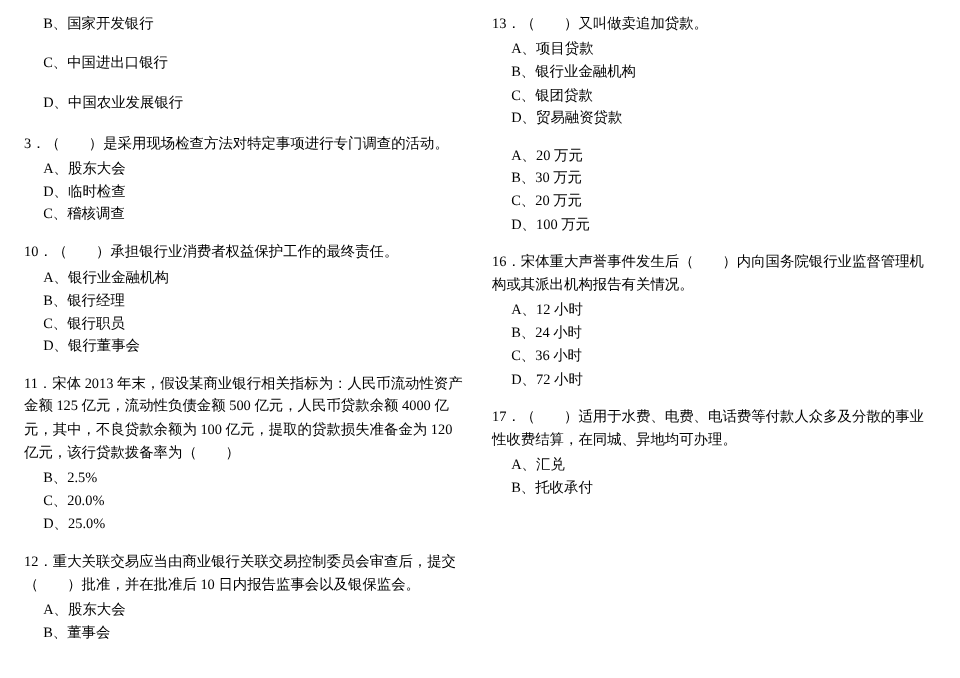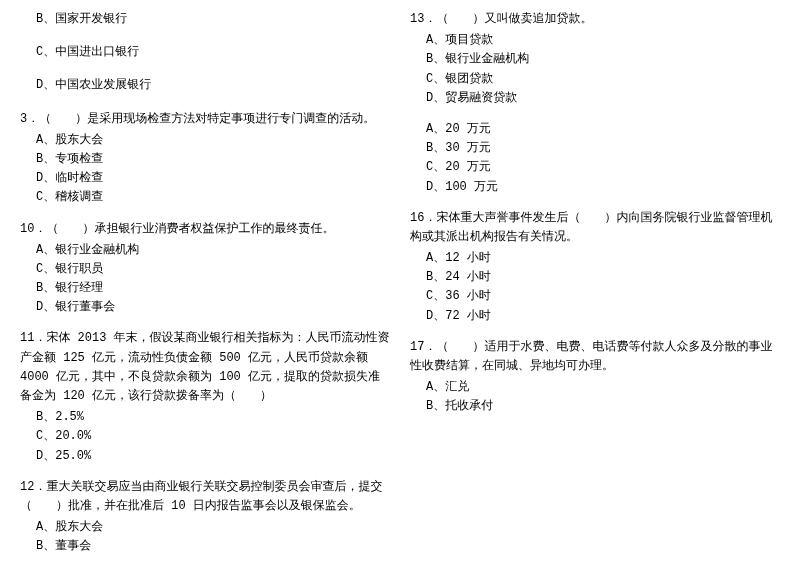--- a/index.html
+++ b/index.html
@@ -22,21 +22,20 @@
     }
     .column {
       flex: 1;
       display: flex;
       flex-direction: column;
       gap: 6px;
     }
     .question {
       margin-bottom: 6px;
       line-height: 1.6;
-      font-family: Liberation Mono, monospace;
     }
     .question-text {
       margin-bottom: 2px;
     }
     .option {
       padding-left: 16px;
       line-height: 1.6;
     }
   </style>
 </head>
@@ -51,30 +50,29 @@
     <div class="question">
       <div class="question-text option">C、中国进出口银行</div>
     </div>
     <div class="question">
       <div class="question-text option">D、中国农业发展银行</div>
     </div>
 
     <div class="question">
       <div class="question-text">3．（　　）是采用现场检查方法对特定事项进行专门调查的活动。</div>
       <div class="option">A、股东大会</div>
-      <div class="option">B、专项检查</div>
       <div class="option">D、临时检查</div>
       <div class="option">C、稽核调查</div>
     </div>
 
     <div class="question">
       <div class="question-text">10．（　　）承担银行业消费者权益保护工作的最终责任。</div>
       <div class="option">A、银行业金融机构</div>
+      <div class="option">B、银行经理</div>
       <div class="option">C、银行职员</div>
-      <div class="option">B、银行经理</div>
       <div class="option">D、银行董事会</div>
     </div>
 
     <div class="question">
       <div class="question-text">11．宋体 2013 年末，假设某商业银行相关指标为：人民币流动性资产金额 125 亿元，流动性负债金额 500 亿元，人民币贷款余额 4000 亿元，其中，不良贷款余额为 100 亿元，提取的贷款损失准备金为 120 亿元，该行贷款拨备率为（　　）</div>
       <div class="option">B、2.5%</div>
       <div class="option">C、20.0%</div>
       <div class="option">D、25.0%</div>
     </div>
 

